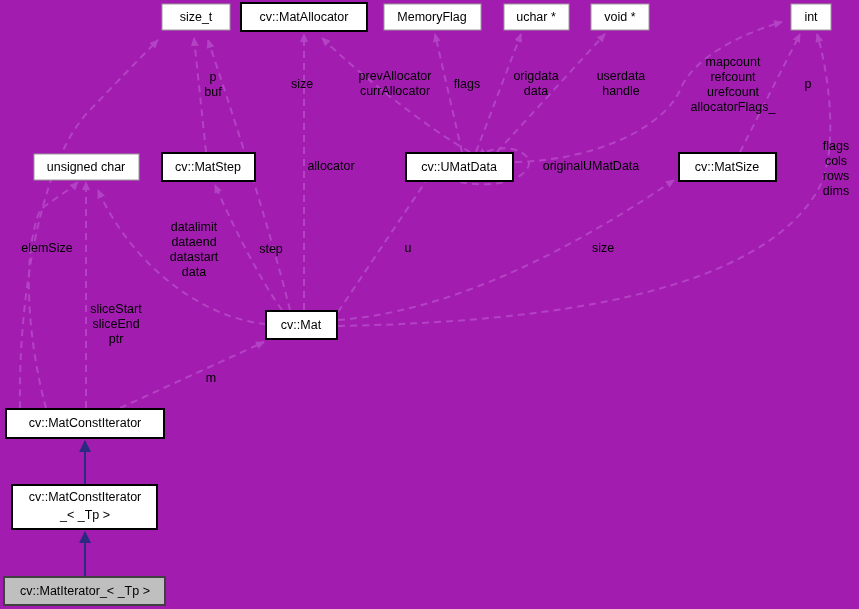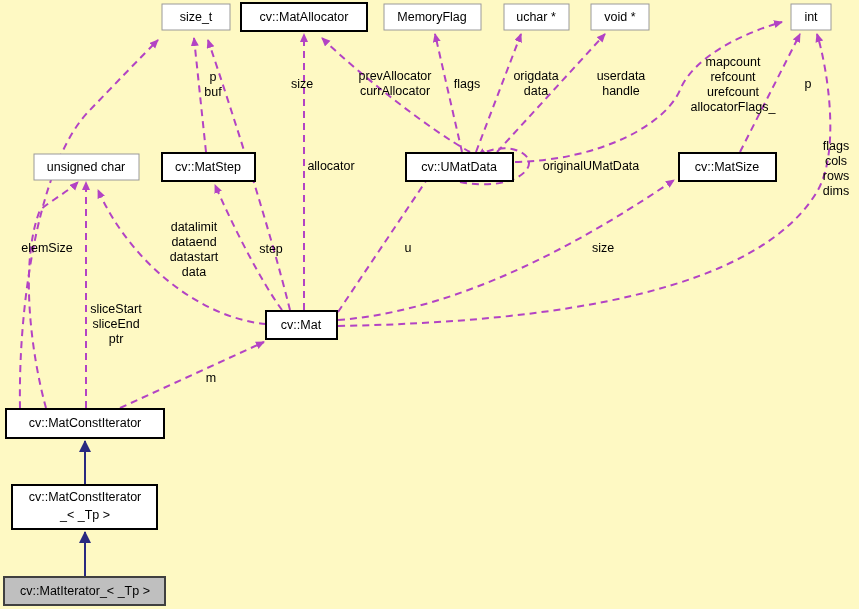--- a/index.html
+++ b/index.html
@@ -1,17 +1,17 @@
 <!DOCTYPE html>
 <html><head>
 <meta charset="utf-8">
 <style>
   html,body{margin:0;padding:0;background:#ffffff;}
   body{font-family:"Liberation Sans","DejaVu Sans",sans-serif;}
-  #diagram{position:relative;width:859px;height:609px;background:#fef9c3;overflow:hidden;}
+  #diagram{position:relative;width:859px;height:609px;background:#a21caf;overflow:hidden;}
   #diagram svg{position:absolute;left:0;top:0;width:859px;height:609px;}
   .node-label{font-size:12.5px;fill:#000000;text-anchor:middle;dominant-baseline:middle;}
   .edge-label{font-size:12.5px;fill:#000000;text-anchor:middle;dominant-baseline:middle;}
   .box-plain{fill:#ffffff;stroke:#9a9a9a;stroke-width:1;}
   .box-thick{fill:#ffffff;stroke:#000000;stroke-width:2;}
   .box-current{fill:#bfbfbf;stroke:#404040;stroke-width:2;}
   .usage-edge{stroke:#b343c4;stroke-width:2;fill:none;stroke-dasharray:7 5;}
   .inherit-edge{stroke:#2a2a80;stroke-width:2;fill:none;}
 </style>
 </head>

